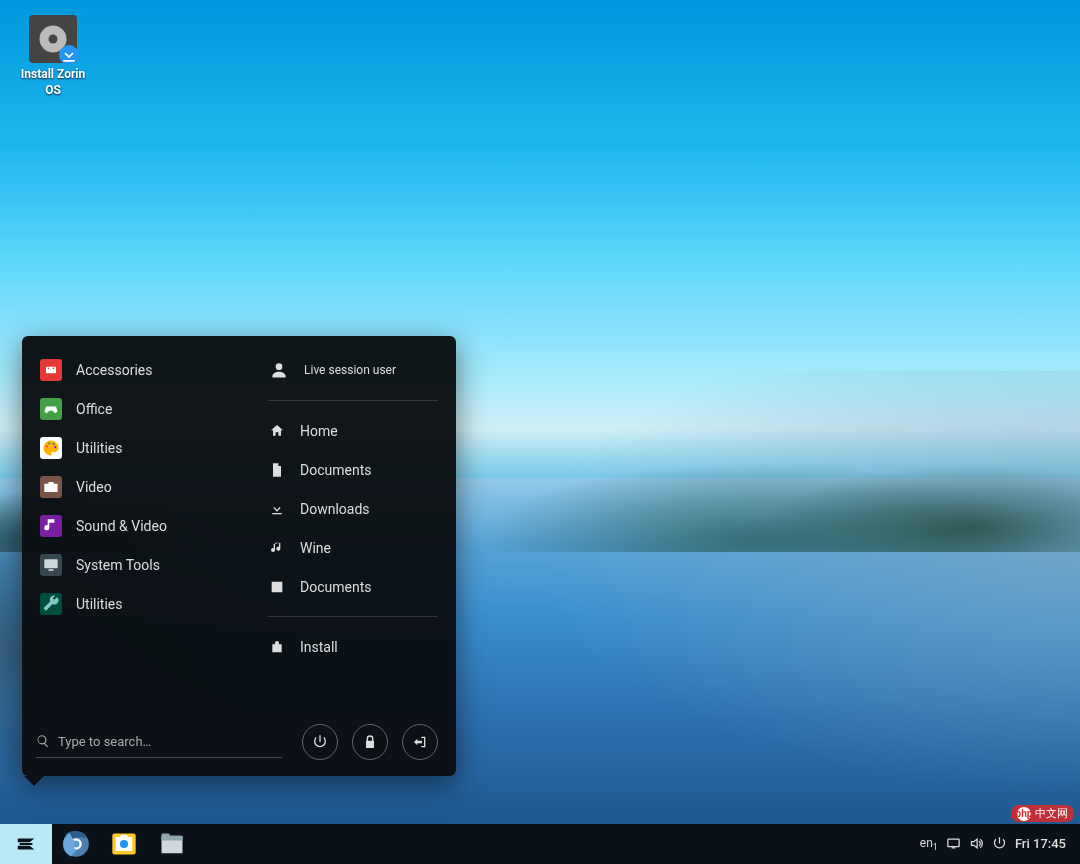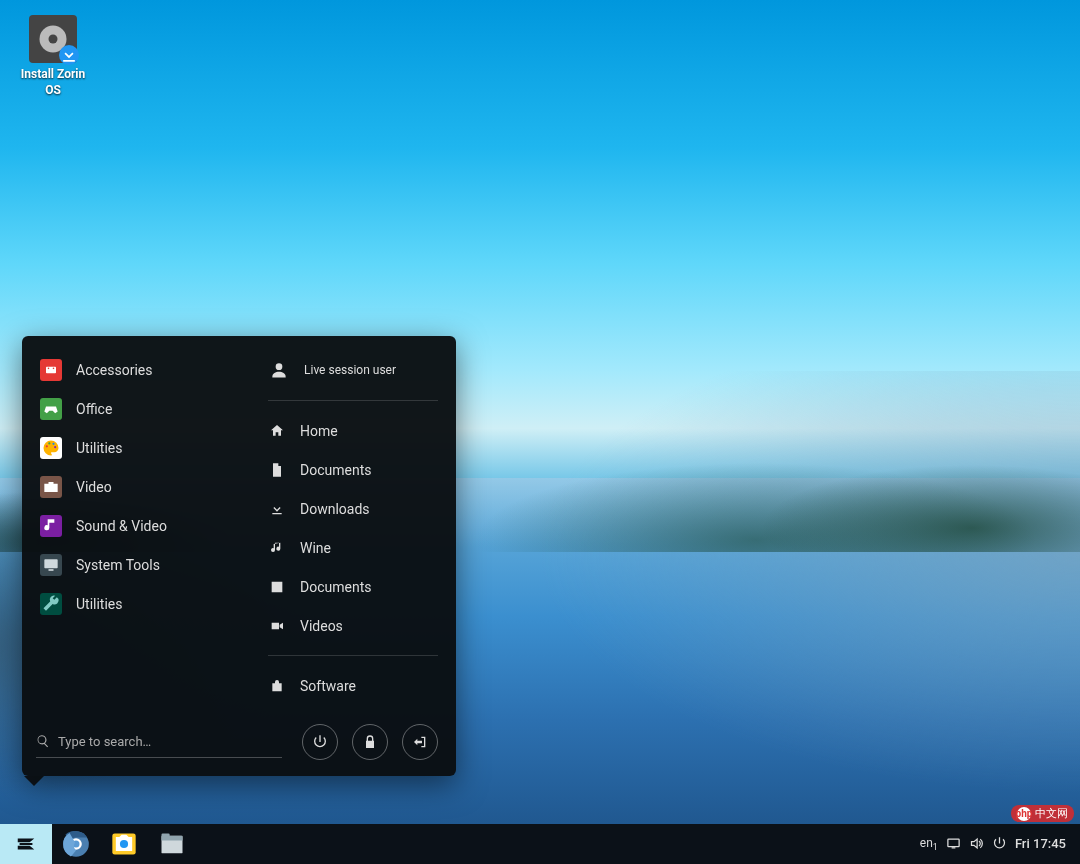--- a/index.html
+++ b/index.html
@@ -241,38 +241,30 @@
           <span>Wine</span>
         </div>
         <div class="sm-item">
           <span class="ic">
               <svg viewBox="0 0 24 24">
                 <path d="M4 4h16v16H4zM6 16l4-5 3 4 2-2 3 3z"></path>
               </svg>
             </span>
           <span>Documents</span>
         </div>
-        <div class="sm-item">
-          <span class="ic">
-              <svg viewBox="0 0 24 24">
-                <path d="M4 7h11v10H4zM16 10l5-3v10l-5-3z"></path>
-              </svg>
-            </span>
-          <span>Videos</span>
-        </div>
 
         <div class="sm-sep"></div>
 
         <div class="sm-item">
           <span class="ic">
               <svg viewBox="0 0 24 24">
                 <path d="M5 8h14v12H5zM9 8V6a3 3 0 016 0v2"></path>
               </svg>
             </span>
-          <span>Software</span>
+          <span>Install</span>
         </div>
         <div class="sm-item">
           <span class="ic"></span>
 
         </div>
 
       </div>
     </div>
 
     <div class="sm-footer">

